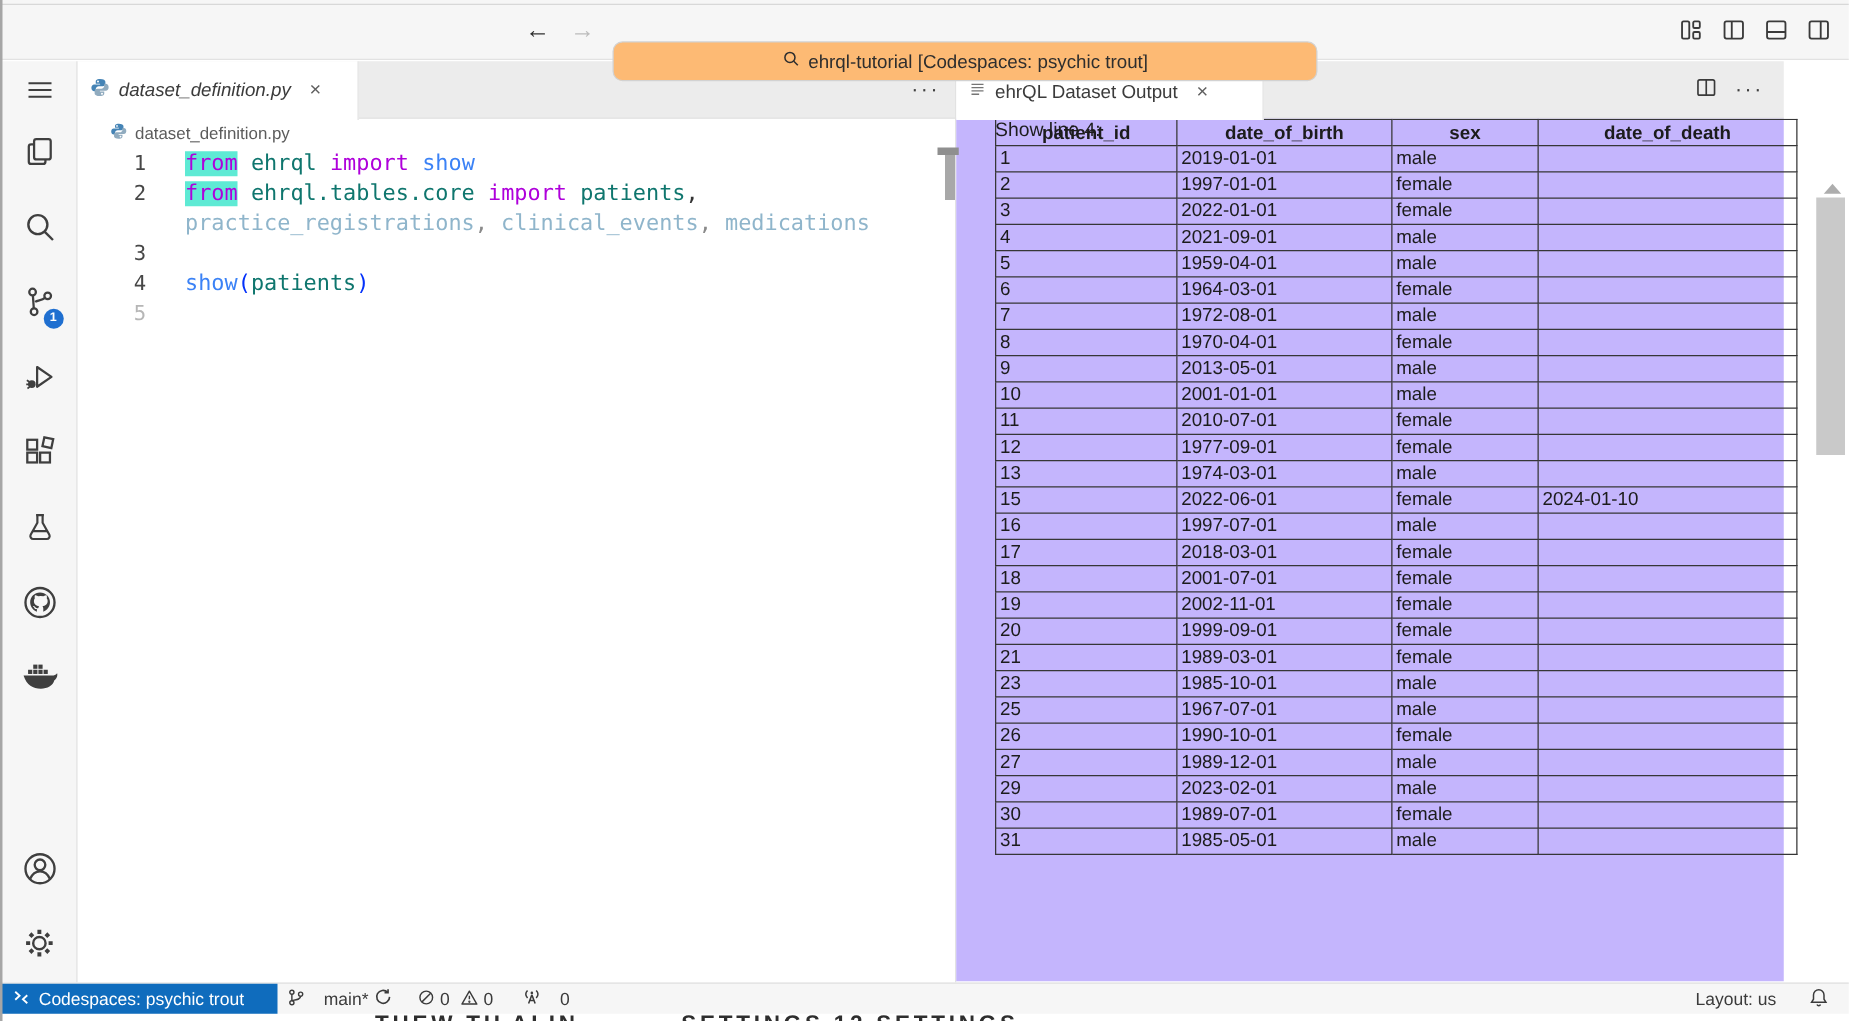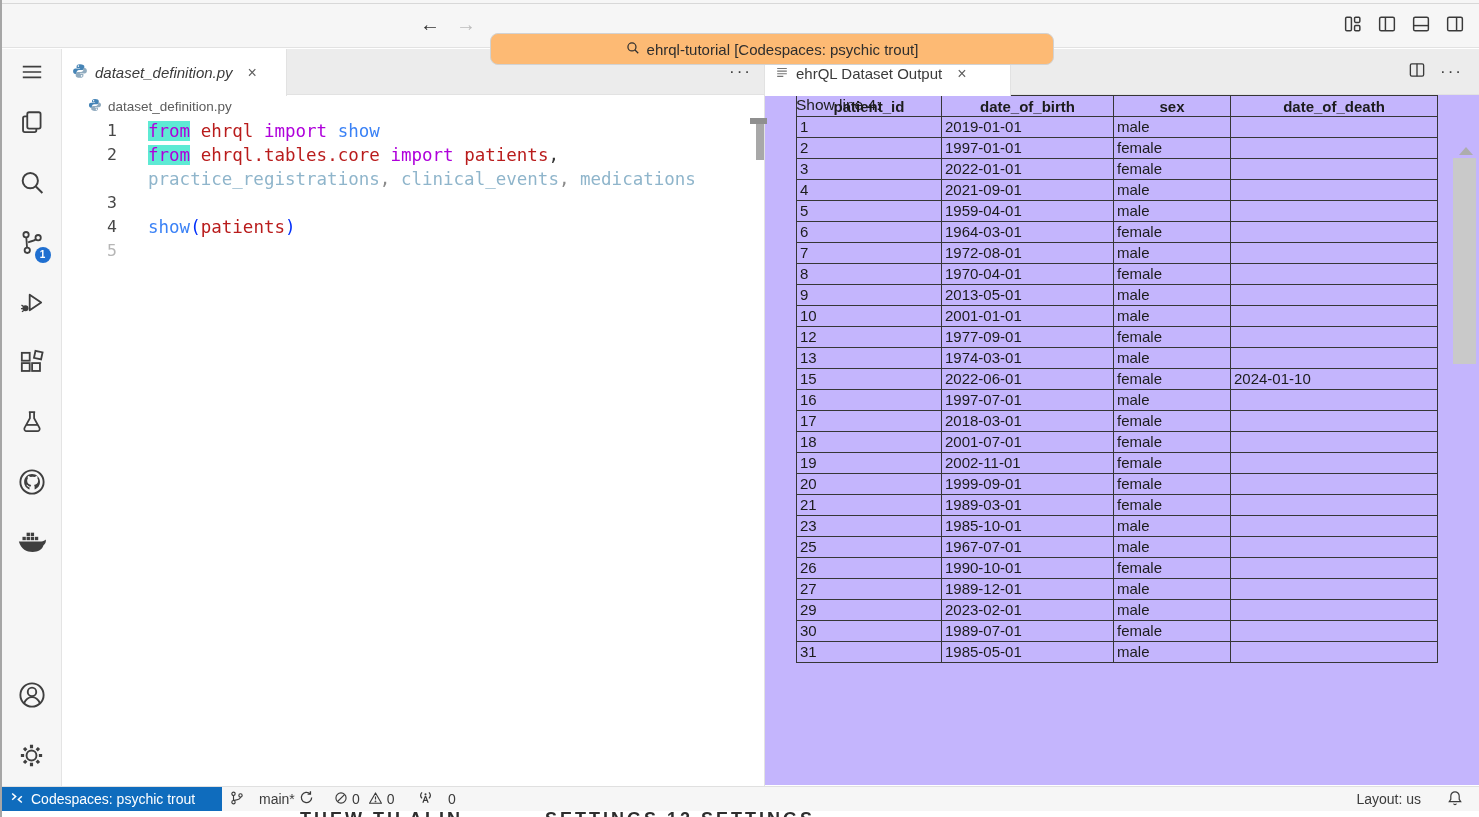--- a/index.html
+++ b/index.html
@@ -42,32 +42,32 @@
   #editor-tab { width:225px; border-right:1px solid #e2e2e2; }
   .editor-actions { position:absolute; right:12px; top:0; height:46px; display:flex; align-items:center; gap:12px; color:#3f3f3f; font-size:17px; letter-spacing:2px; }
   .breadcrumbs { height:23px; display:flex; align-items:center; gap:6px; padding-left:26px; font-size:13.5px; color:#5c5c5c; background:#fff; }
 
   .code { position:relative; padding-top:1px; font-family:"DejaVu Sans Mono", monospace; font-size:17.5px; }
   .code-row { display:flex; height:24px; line-height:24px; }
   .gutter { width:55px; text-align:right; color:#474747; flex:none; font-size:16.5px; }
   .gutter.dim { color:#b6b6b6; }
   .code-content { padding-left:31px; white-space:pre; color:#333; }
   .tk.kw { color:#af00db; }
-  .tk.ty { color:#b91c1c; }
+  .tk.ty { color:#0f766e; }
   .tk.fn { color:#3b82f6; }
   .tk.br { color:#0431fa; }
   .tk.fd { color:#8fb5cb; }
   .tk.pl { color:#333333; }
   .tk.cm { color:#8a8a8a; }
   .tk.hl { background:#5eead4; }
   .ed-sb-cap { position:absolute; right:-3px; top:69px; width:17px; height:6px; background:#8f8f8f; z-index:5; }
   .ed-sb-thumb { position:absolute; right:0; top:75px; width:8px; height:36px; background:#a8a8a8; z-index:5; }
 
   
-  #panel-group { position:absolute; left:764px; top:49px; width:715px; height:737px; background:#fff; border-left:1px solid #e2e2e2; }
+  #panel-group { position:absolute; left:764px; top:49px; width:663px; height:737px; background:#fff; border-left:1px solid #e2e2e2; }
   #panel-tab { width:246px; border-top:2px solid #005fb8; border-right:1px solid #e2e2e2; }
   .panel-actions { position:absolute; right:16px; top:0; height:46px; display:flex; align-items:center; gap:14px; color:#3f3f3f; }
   .panel-actions .more { font-size:17px; letter-spacing:2px; }
   .panel-content { position:relative; height:690px; background:#c4b5fd; }
   .wv-heading { position:absolute; left:31px; top:1px; font-size:15.5px; color:#1d1d1d; }
   .table-wrap { position:absolute; left:31px; top:0; width:643px; height:671px; overflow:hidden; }
   table.dataset { border-collapse:collapse; table-layout:fixed; width:641px; font-size:15px; color:#1c1c1c; }
   table.dataset th { border:1px solid #363636; height:21px; padding:0; font-weight:bold; text-align:center; }
   table.dataset td { border:1px solid #363636; height:20.4px; padding:0 0 0 3px; text-align:left; line-height:20px; overflow:hidden; white-space:nowrap; }
   .wv-up { position:absolute; left:694px; top:52px; width:0; height:0; border-left:7px solid transparent; border-right:7px solid transparent; border-bottom:8px solid #adadad; }
@@ -393,20 +393,26 @@
               <td>male</td>
               <td></td>
             </tr>
             <tr>
               <td>10</td>
               <td>2001-01-01</td>
               <td>male</td>
               <td></td>
             </tr>
             <tr>
+              <td>11</td>
+              <td>2010-07-01</td>
+              <td>female</td>
+              <td></td>
+            </tr>
+            <tr>
               <td>12</td>
               <td>1977-09-01</td>
               <td>female</td>
               <td></td>
             </tr>
             <tr>
               <td>13</td>
               <td>1974-03-01</td>
               <td>male</td>
               <td></td>

